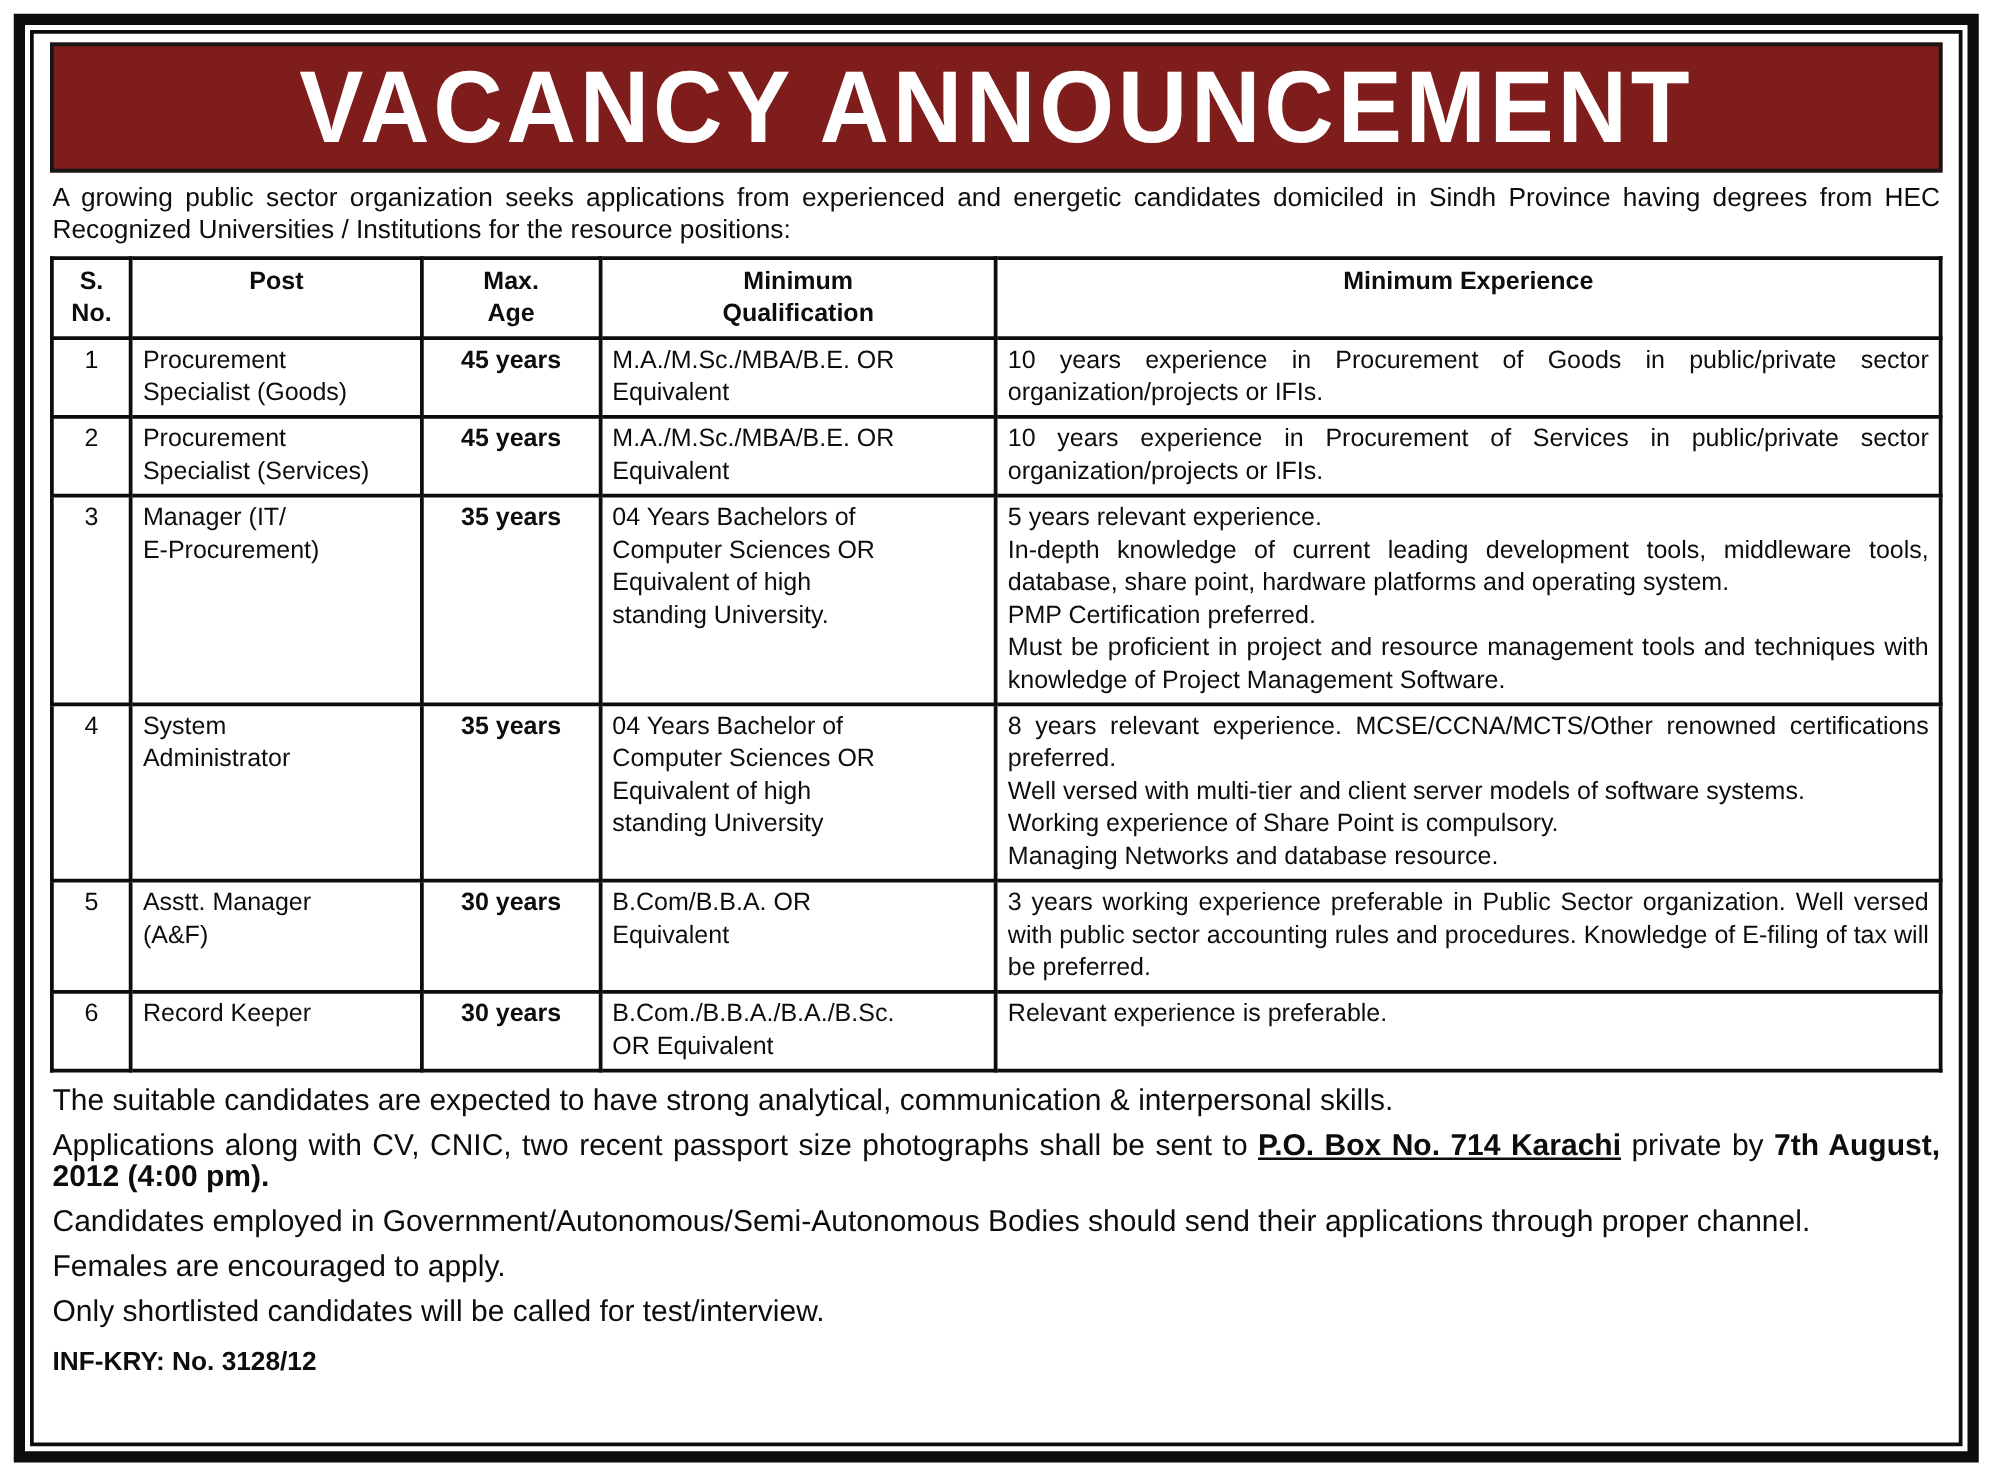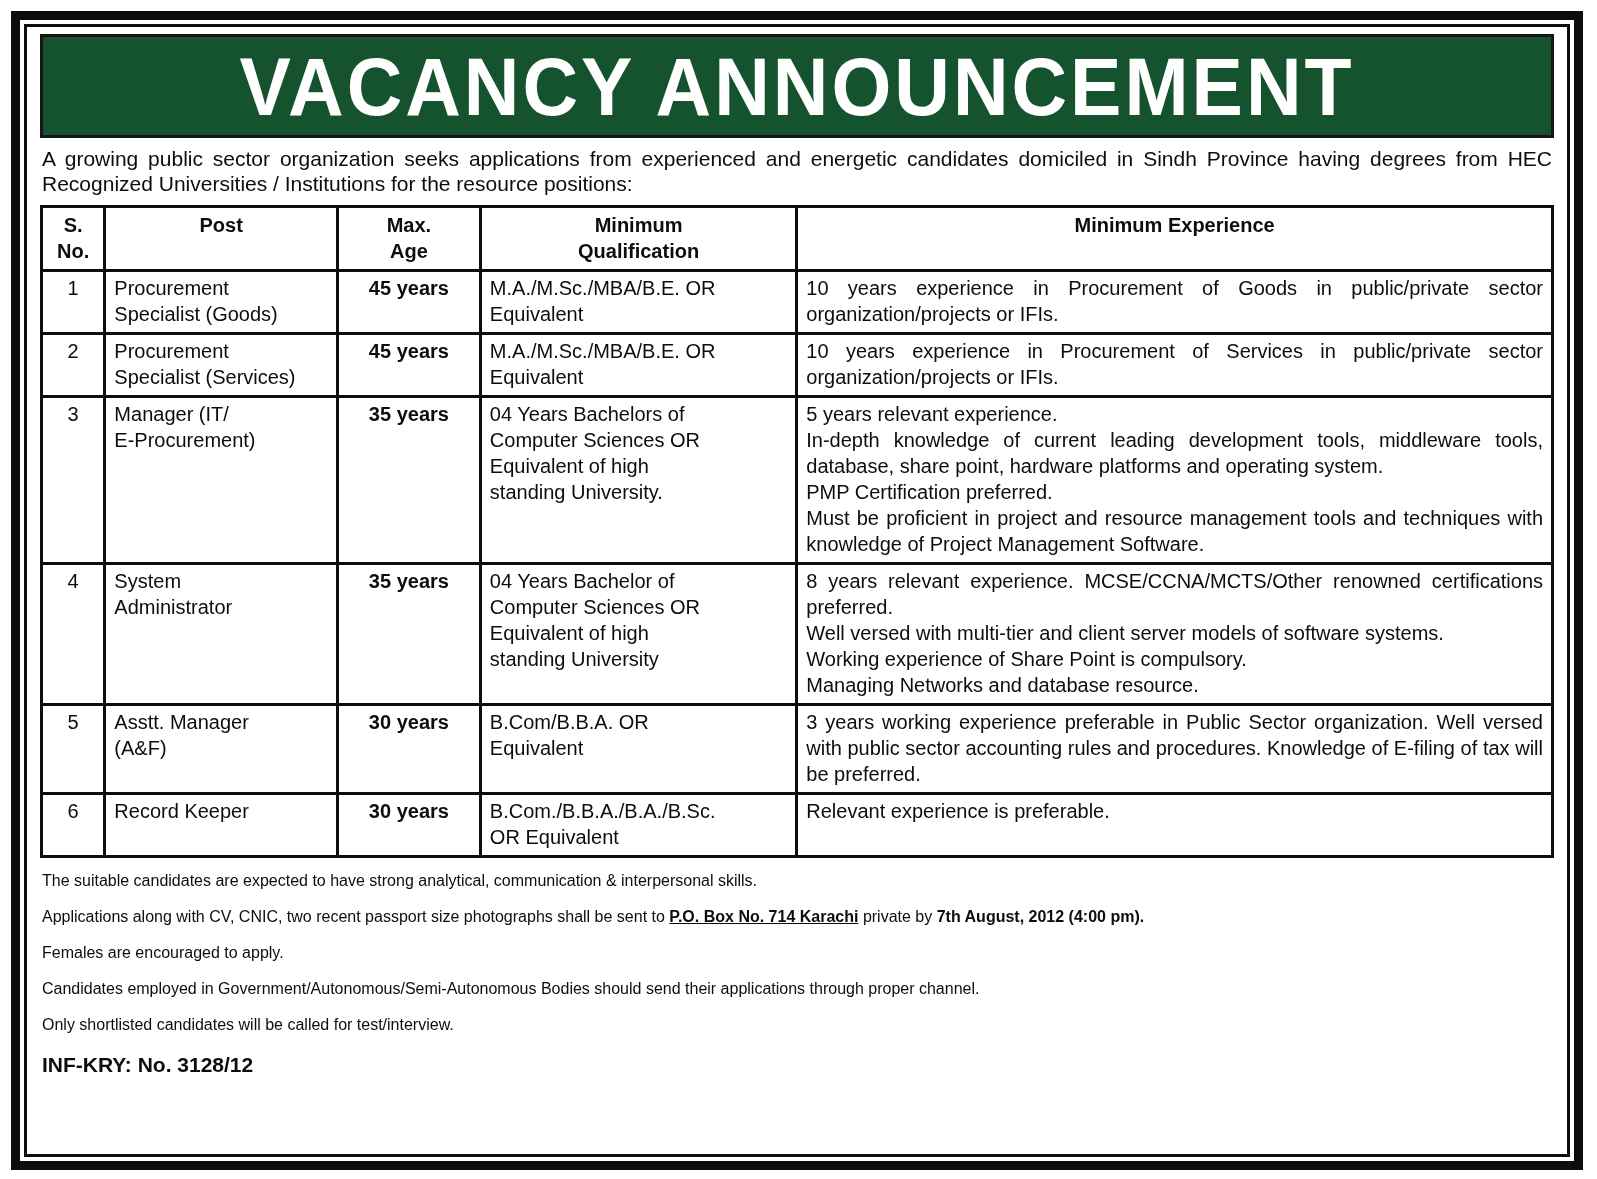--- a/index.html
+++ b/index.html
@@ -31,21 +31,21 @@
     right: 4px;
     bottom: 4px;
     border: 3px solid #0d0d0d;
     padding: 7px 13px 6px 13px;
     box-sizing: border-box;
     overflow: hidden;
     background: #ffffff;
   }
   .banner {
     border: 3px solid #161616;
-    background: #14532d;
+    background: #7f1d1d;
     height: 98px;
     display: flex;
     align-items: center;
     justify-content: center;
     margin-bottom: 8px;
   }
   .banner-title {
     color: #ffffff;
     font-size: 77px;
     font-weight: bold;
@@ -91,21 +91,21 @@
   td.cell-qual { padding-left: 12px; padding-right: 30px; }
   td.cell-exp {
     text-align: justify;
     padding-left: 12px;
     padding-right: 36px;
   }
   .notes {
     margin-top: 10px;
   }
   .note-line {
-    font-size: 16px;
+    font-size: 24px;
     line-height: 25px;
     margin: 0 2px 11px 2px;
     text-align: left;
   }
   .note-apply {
     text-align: justify;
   }
   .bold { font-weight: bold; }
   .bold-underline { font-weight: bold; text-decoration: underline; }
   .reference-line {
@@ -205,22 +205,22 @@
             <td class="cell-exp">Relevant experience is preferable.</td>
           </tr>
         </tbody>
       </table>
 
       <div class="notes">
         <p class="note-line">The suitable candidates are expected to have strong analytical, communication &amp; interpersonal skills.</p>
 
         <p class="note-line note-apply"><span>Applications along with CV, CNIC, two recent passport size photographs shall be sent to </span><span class="bold-underline">P.O. Box No. 714 Karachi</span><span> private by </span><span class="bold">7th August, 2012 (4:00 pm).</span></p>
 
+        <p class="note-line">Candidates employed in Government/Autonomous/Semi-Autonomous Bodies should send their applications through proper channel.</p>
         <p class="note-line">Females are encouraged to apply.</p>
-        <p class="note-line">Candidates employed in Government/Autonomous/Semi-Autonomous Bodies should send their applications through proper channel.</p>
         <p class="note-line">Only shortlisted candidates will be called for test/interview.</p>
 
         <p class="reference-line">INF-KRY: No. 3128/12</p>
       </div>
 
     </div>
   </div>
 </div>
 
 </body></html>

